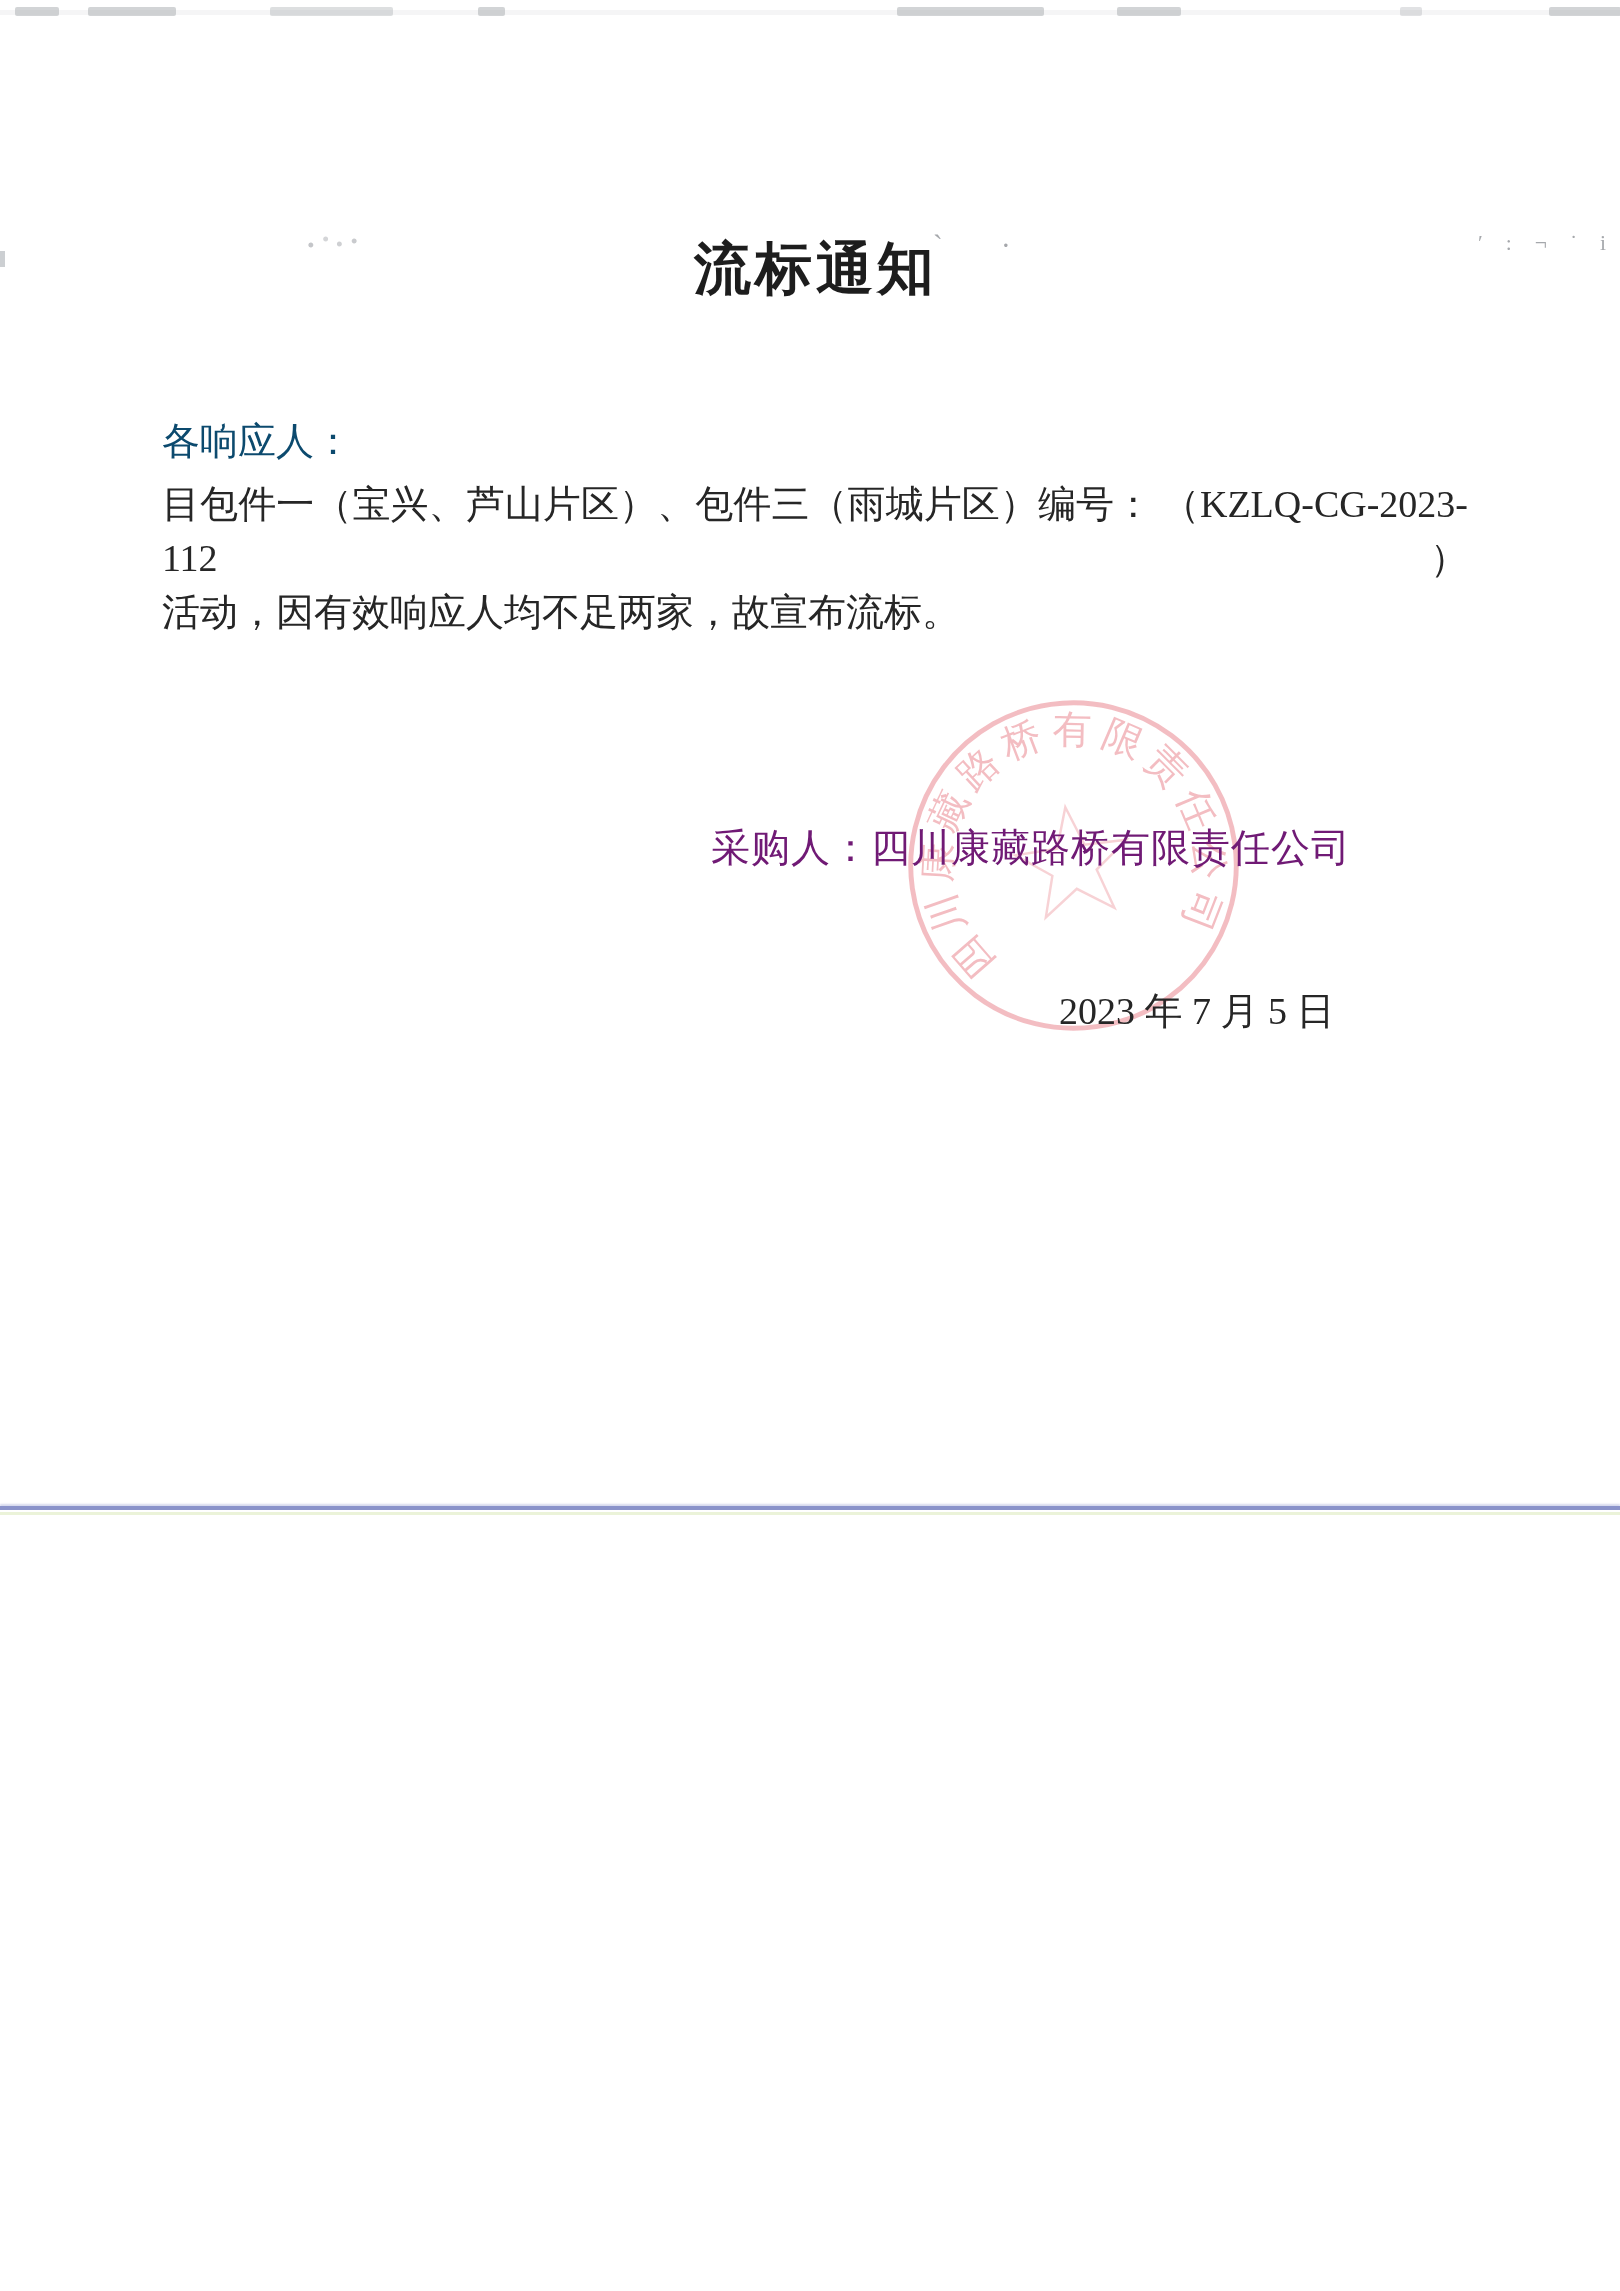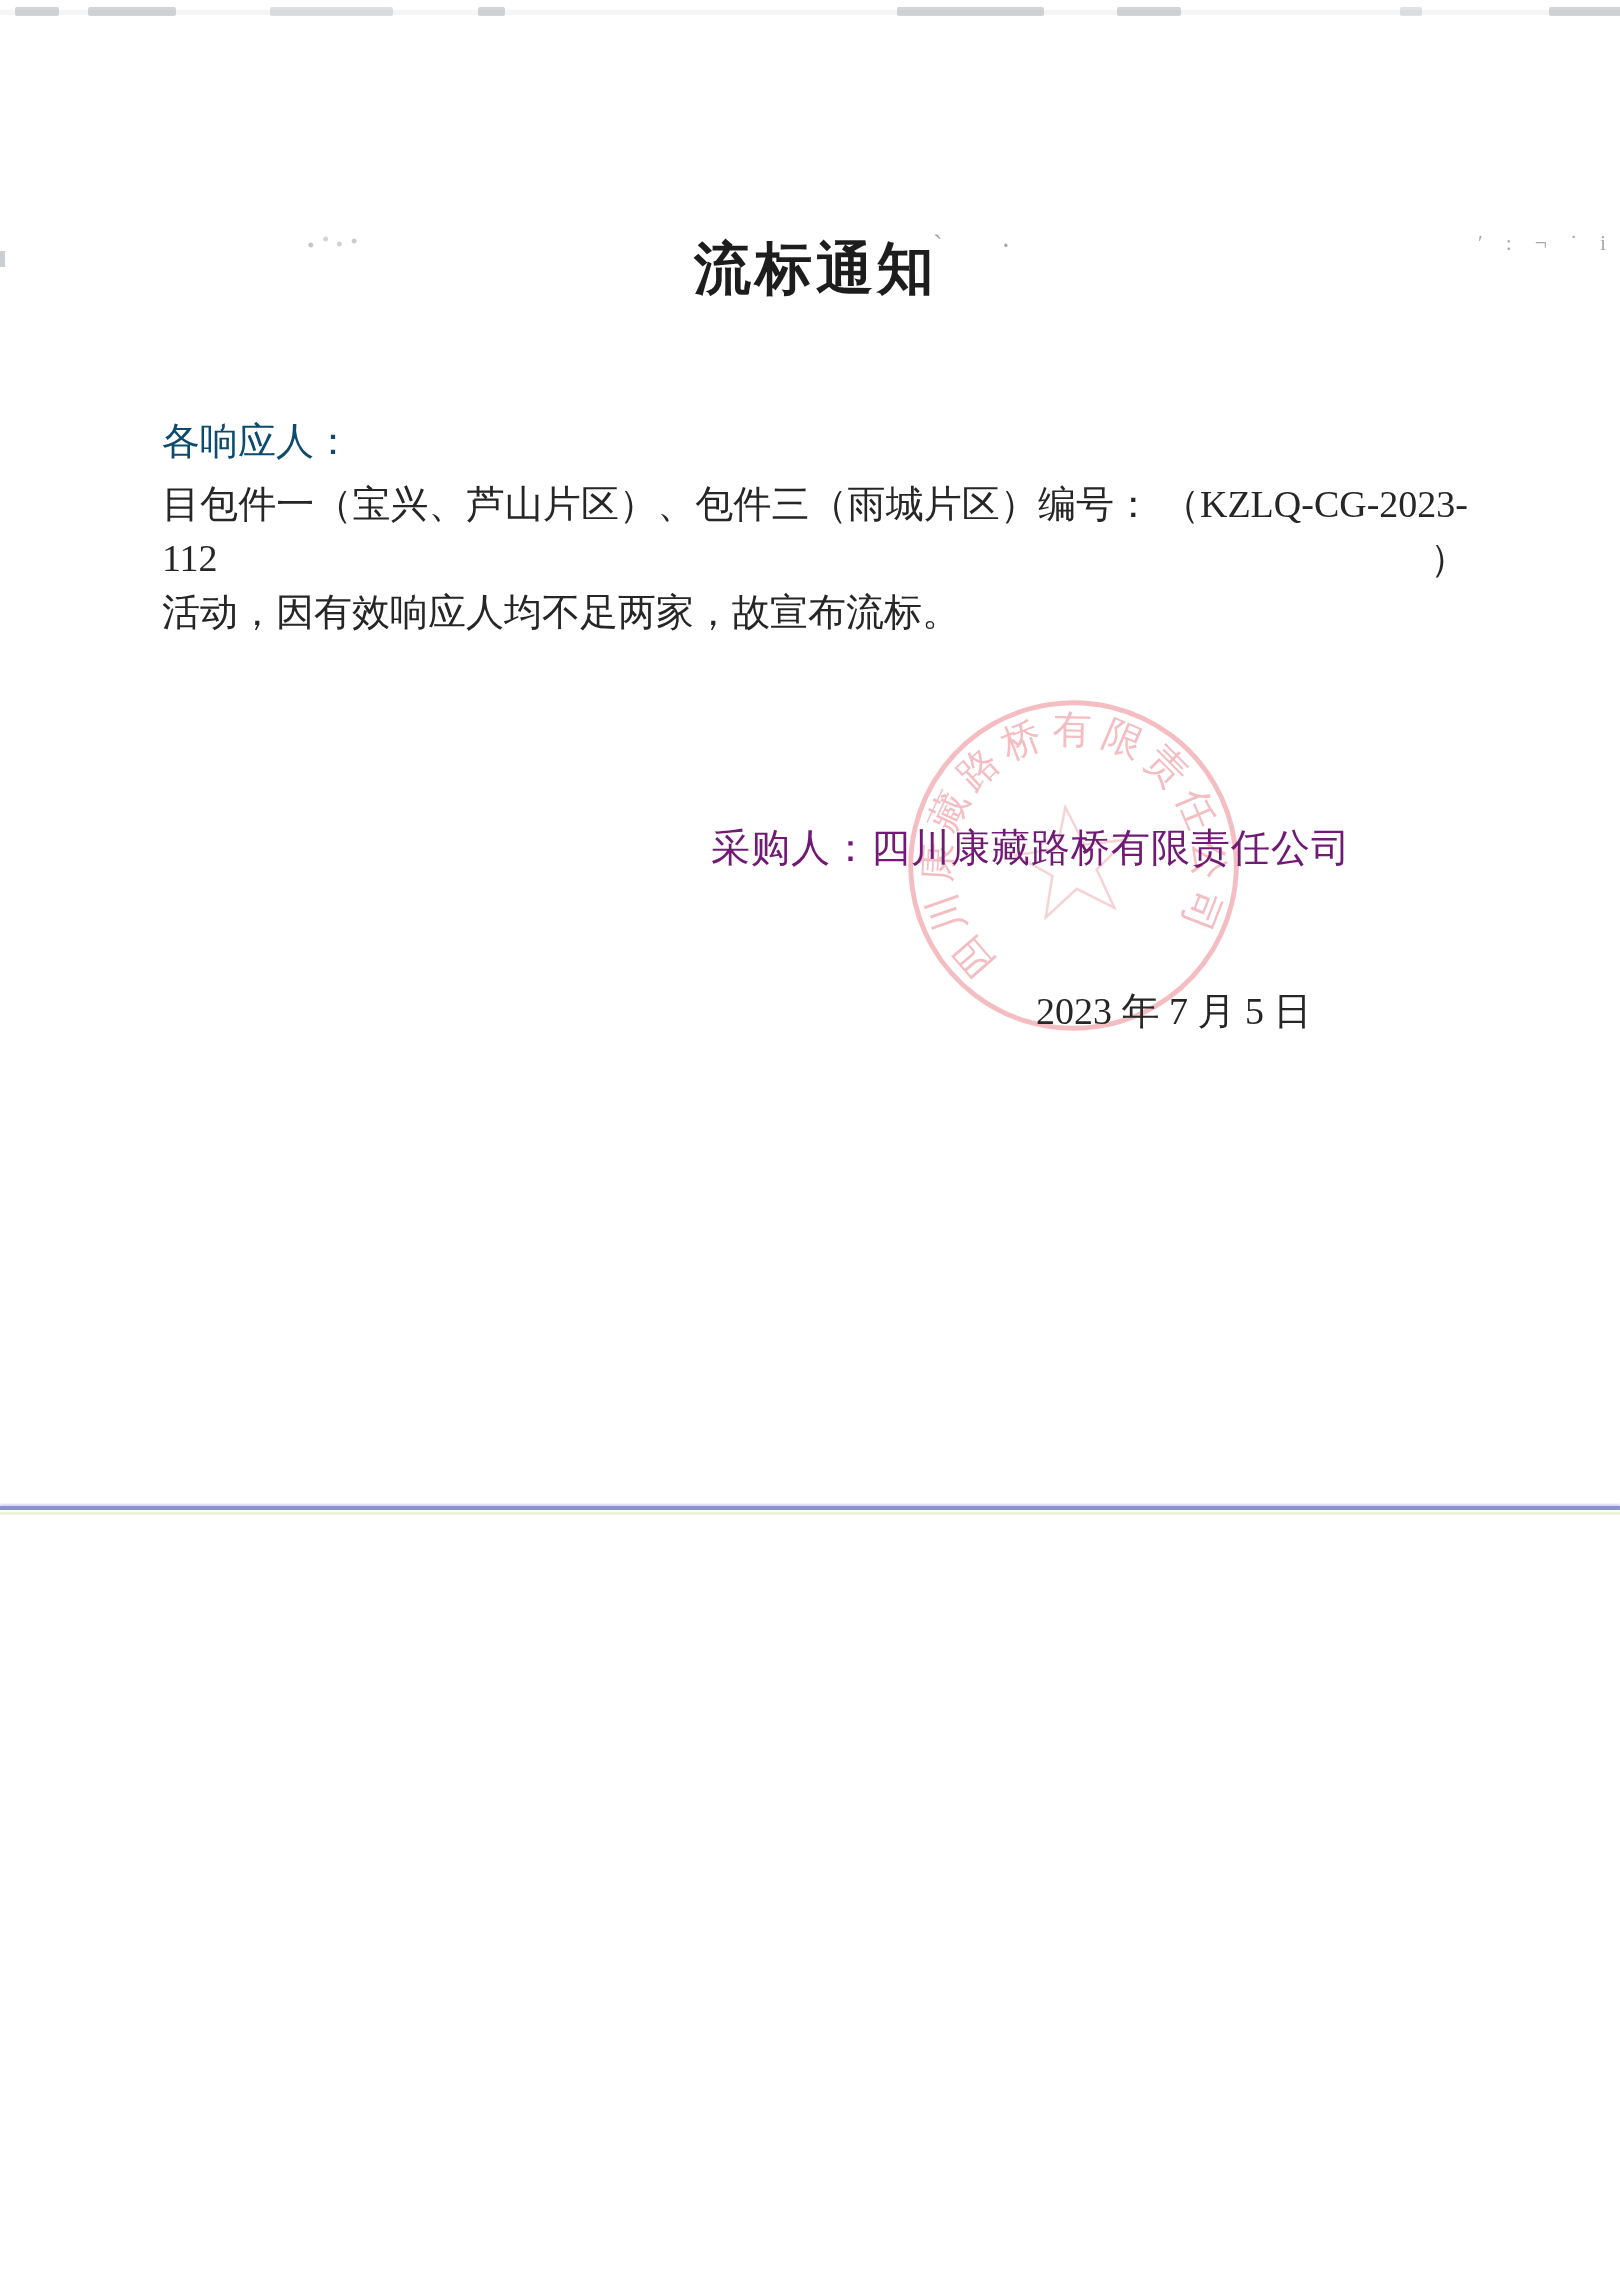--- a/index.html
+++ b/index.html
@@ -52,21 +52,21 @@
   }
   .body-line{width:100%;}
   .body-line.just{text-align:justify;text-align-last:justify;}
   .body-line.indent{padding-left:76px;box-sizing:border-box;}
   .buyer-line{
     position:absolute;left:711px;top:821px;
     font-size:39px;letter-spacing:1px;color:#701a75;
     z-index:3;
   }
   .date-line{
-    position:absolute;left:1036px;top:986px;
+    position:absolute;left:1059px;top:986px;
     font-size:38px;color:#262626;
     z-index:3;
   }
   
   .stamp{
     position:absolute;left:897px;top:689px;width:353px;height:353px;
     z-index:2;opacity:.78;filter:blur(0.5px);
   }
   
   .divider-blue{

